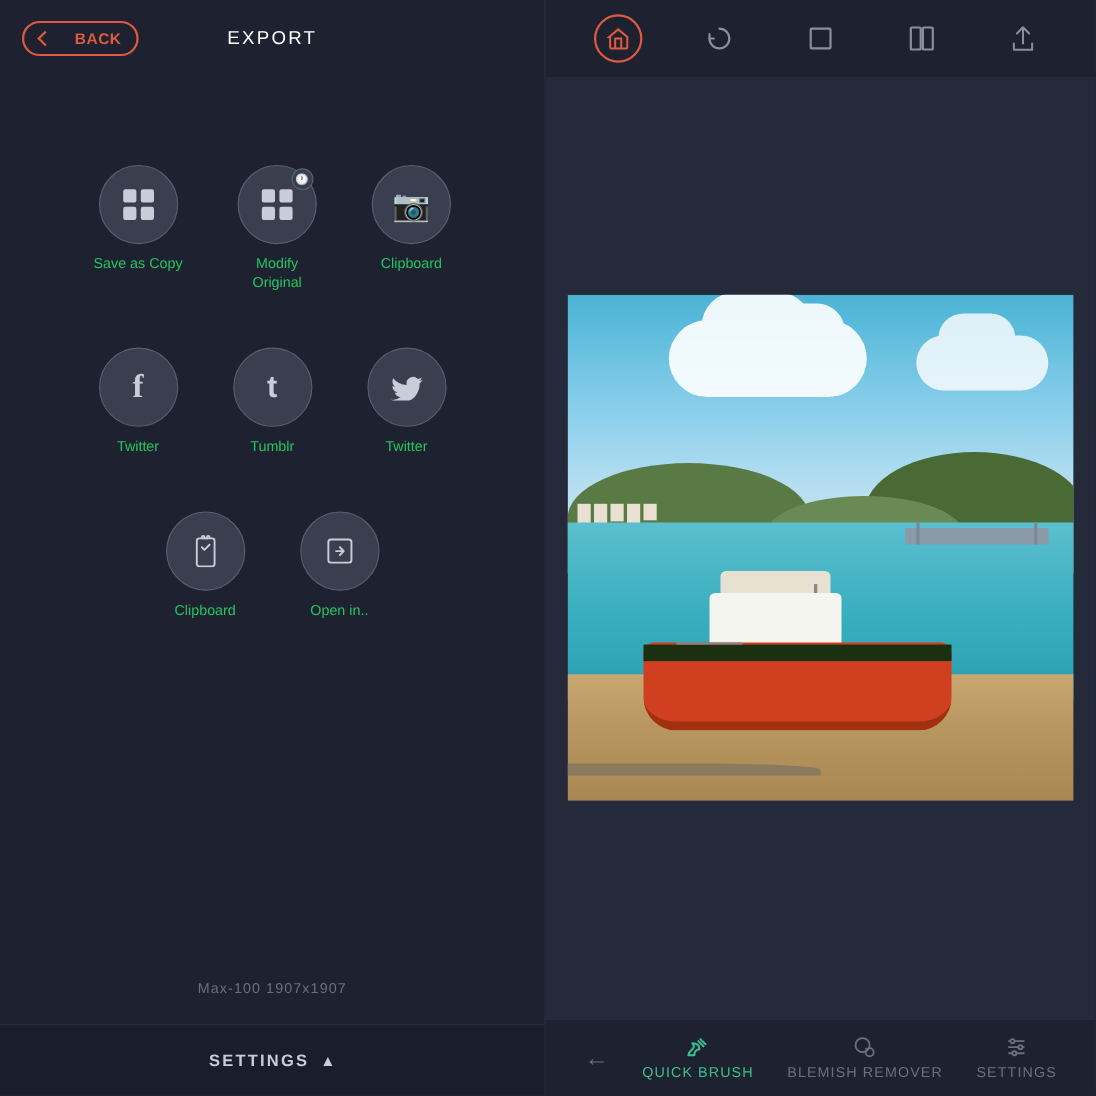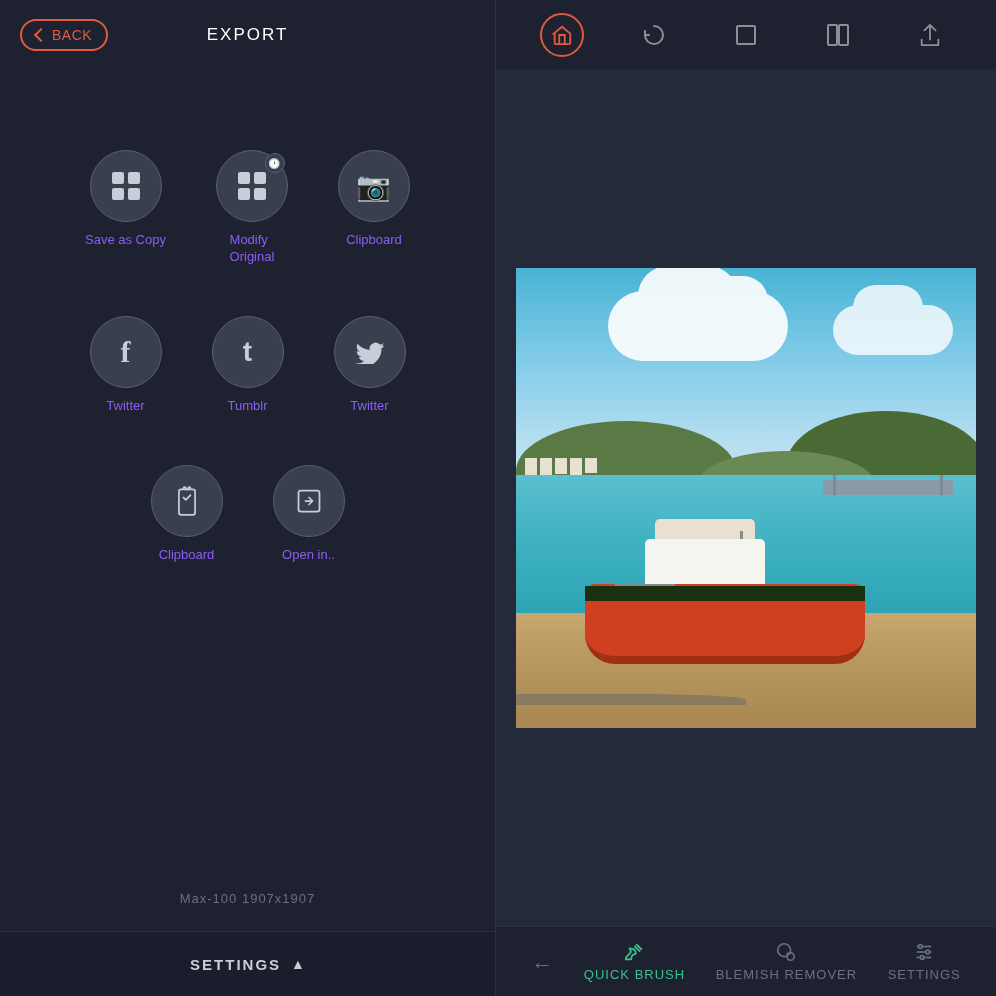--- a/index.html
+++ b/index.html
@@ -29,28 +29,28 @@
       height: 70px;
       display: flex;
       align-items: center;
       padding: 0 20px;
       position: relative;
     }
 
     .back-button {
       display: flex;
       align-items: center;
-      gap: 6px;
+      gap: 22px;
       background: transparent;
       border: 2.5px solid #e05a40;
       border-radius: 20px;
       color: #e05a40;
       padding: 6px 14px 6px 10px;
       font-size: 14px;
-      font-weight: 400;
+      font-weight: 700;
       cursor: pointer;
       letter-spacing: 0.5px;
     }
 
     .export-title {
       position: absolute;
       left: 50%;
       transform: translateX(-50%);
       color: #ffffff;
       font-size: 17px;
@@ -95,22 +95,23 @@
       color: #c8cdd8;
       font-size: 26px;
       position: relative;
     }
 
     .export-icon-circle.dark-bg {
       background: #3a3f50;
     }
 
     .export-label {
-      color: #8b5cf6;
+      color: #22c55e;
       font-size: 13px;
+      text-align: center;
       line-height: 1.3;
     }
 
     .clock-badge {
       position: absolute;
       top: 2px;
       right: 2px;
       width: 20px;
       height: 20px;
       border-radius: 50%;

